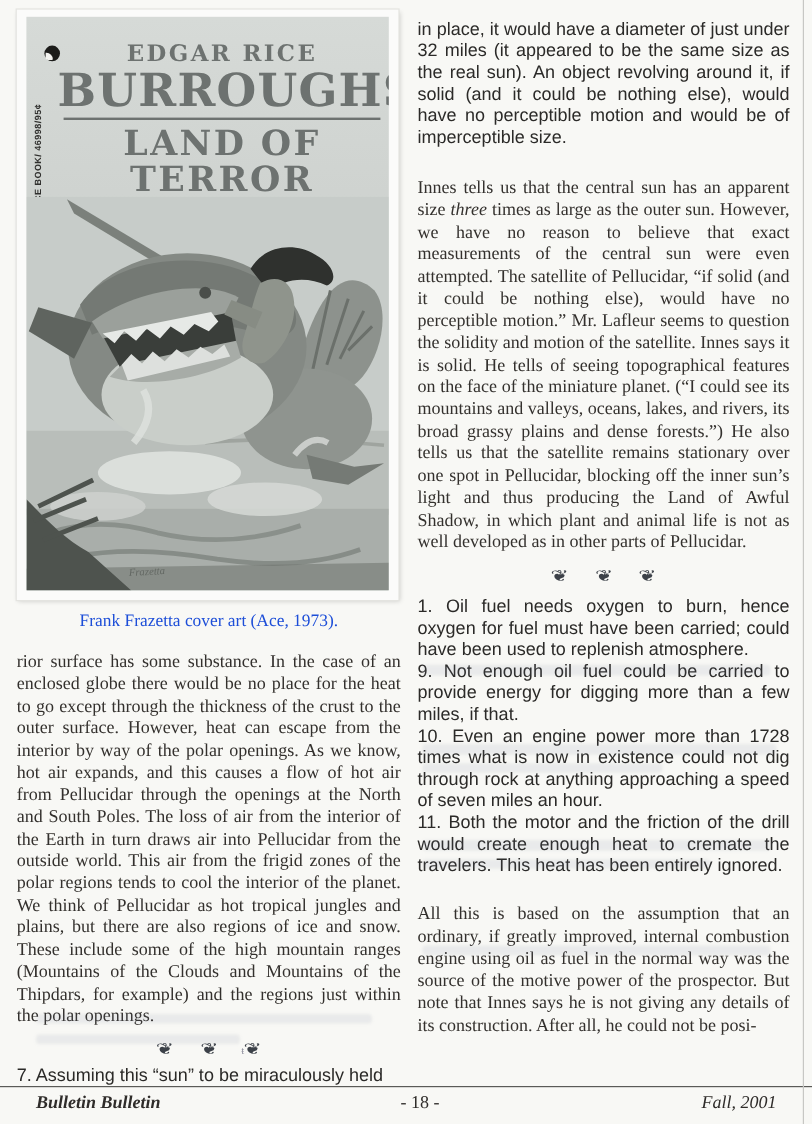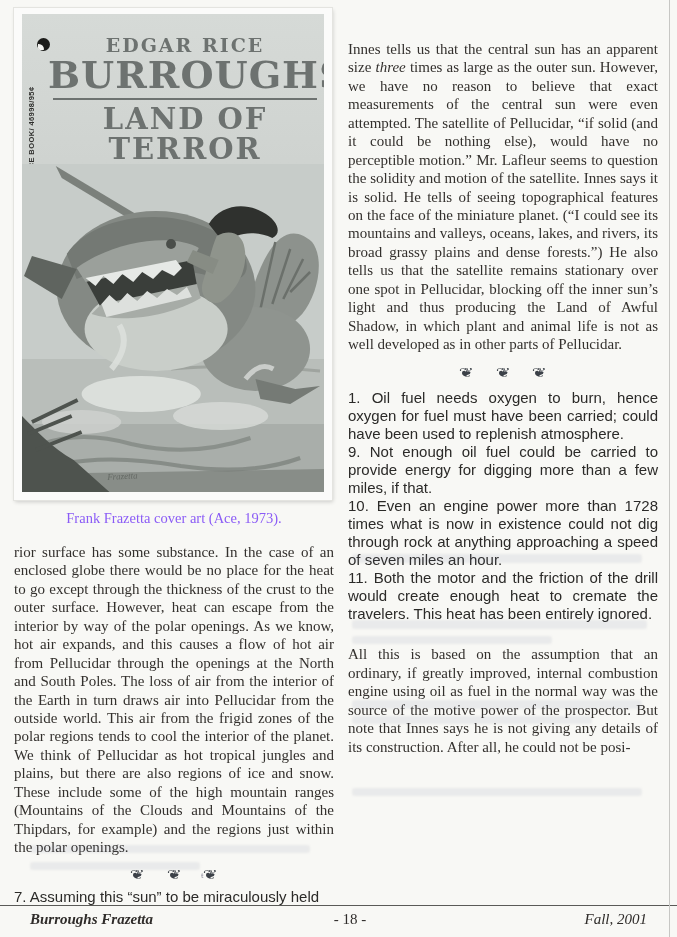--- a/index.html
+++ b/index.html
@@ -36,21 +36,21 @@
   }
   .title-block{
     position:absolute;left:26px;right:2px;top:22px;text-align:center;
     font-family:"DejaVu Serif",serif;font-weight:bold;color:#6d7270;
   }
   .t1{font-size:19px;letter-spacing:2px;line-height:1.05;}
   .t2{font-size:38px;letter-spacing:1px;line-height:1.02;}
   .title-rule{height:2px;background:#6d7270;margin:3px 5px 4px;}
   .t3{font-size:29px;letter-spacing:2px;line-height:1.05;}
   .art{position:absolute;left:0;right:0;top:150px;width:100%;height:328px;display:block;}
-  .caption{margin:10px 0 16px;text-align:center;font-size:14.5px;color:#8b5cf6;}
+  .caption{margin:10px 0 16px;text-align:center;font-size:14.5px;color:#1d4ed8;}
   .body-para{
     margin:12px 0 0;font-size:15px;line-height:1.23;text-align:justify;color:#33302d;
   }
   
   .divider{text-align:center;margin:9px 0 4px;color:#3c4148;}
   .fleuron{font-size:13px;letter-spacing:0;margin:0 13px;display:inline-block;transform:scaleX(1.4);}
   
   .sans{
     font-family:"Liberation Sans",sans-serif;font-size:15px;line-height:1.2;
     text-align:justify;color:#2b2a28;margin:0;
@@ -147,20 +147,21 @@
 
     <div class="divider">
       <span class="fleuron">❦</span><span class="fleuron">❦</span><span class="fleuron">❦</span>
     </div>
 
     <p class="sans item7">7. Assuming this “sun” to be miraculously held</p>
   </div>
 
   <div class="col-right">
 
+    <p class="sans">in place, it would have a diameter of just under 32 miles (it appeared to be the same size as the real sun). An object revolving around it, if solid (and it could be nothing else), would have no perceptible motion and would be of imperceptible size.</p>
 
     <p class="serif-para"><span>Innes tells us that the central sun has an apparent size </span><em>three</em><span> times as large as the outer sun. However, we have no reason to believe that exact measurements of the central sun were even attempted. The satellite of Pellucidar, “if solid (and it could be nothing else), would have no perceptible motion.” Mr. Lafleur seems to question the solidity and motion of the satellite. Innes says it is solid. He tells of seeing topographical features on the face of the miniature planet. (“I could see its mountains and valleys, oceans, lakes, and rivers, its broad grassy plains and dense forests.”) He also tells us that the satellite remains stationary over one spot in Pellucidar, blocking off the inner sun’s light and thus producing the Land of Awful Shadow, in which plant and animal life is not as well developed as in other parts of Pellucidar.</span></p>
 
     <div class="divider">
       <span class="fleuron">❦</span><span class="fleuron">❦</span><span class="fleuron">❦</span>
     </div>
 
     <p class="sans gap8">1. Oil fuel needs oxygen to burn, hence oxygen for fuel must have been carried; could have been used to replenish atmosphere.</p>
 
     <p class="sans gap16">9. Not enough oil fuel could be carried to provide energy for digging more than a few miles, if that.</p>
@@ -177,19 +178,19 @@
   <div class="ghost" style="left:352px;top:636px;width:200px;height:8px;"></div>
   <div class="ghost" style="left:352px;top:700px;width:290px;height:9px;"></div>
   <div class="ghost" style="left:352px;top:716px;width:240px;height:8px;"></div>
   <div class="ghost" style="left:352px;top:788px;width:290px;height:8px;"></div>
   <div class="ghost" style="left:30px;top:845px;width:280px;height:8px;"></div>
   <div class="ghost" style="left:30px;top:862px;width:170px;height:8px;"></div>
   <span class="ghost-mark">ŧ</span>
 
   <div class="footer-rule"></div>
   <div class="footer-row">
-    <span class="footer-journal">Burroughs Frazetta</span>
+    <span class="footer-journal">Bulletin Bulletin</span>
     <span class="footer-page">- 18 -</span>
     <span class="footer-issue">Fall, 2001</span>
   </div>
 
   <div class="scan-edge"></div>
 </div>
 
 </body></html>

